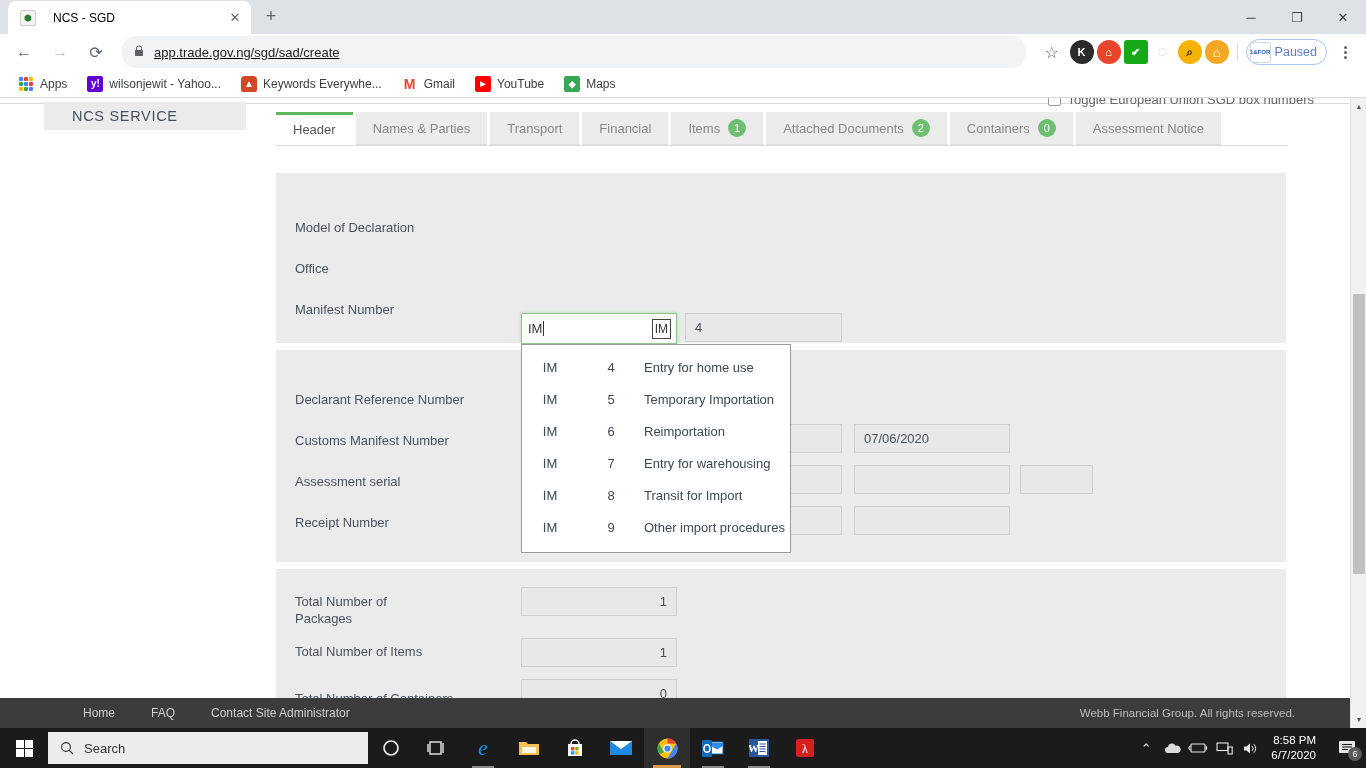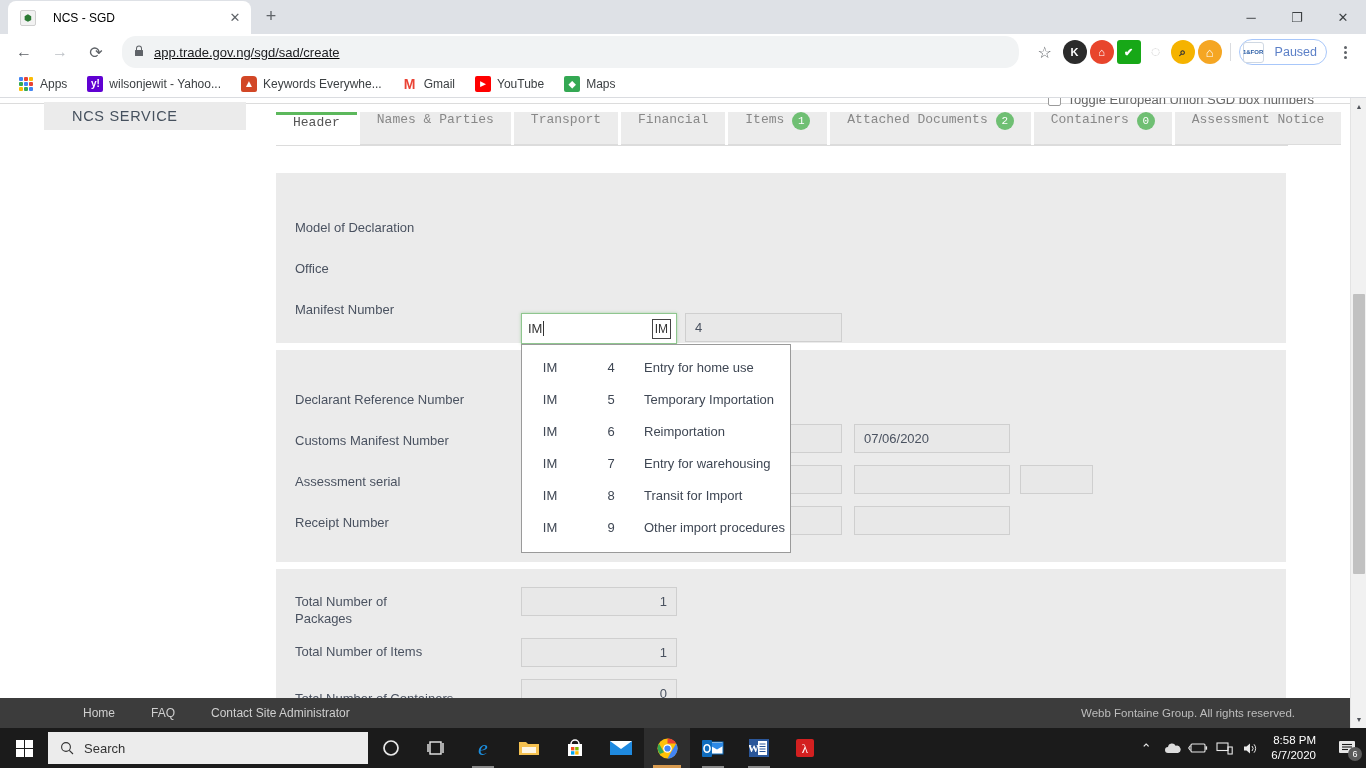--- a/index.html
+++ b/index.html
@@ -71,21 +71,21 @@
   .omnibox-url { font-size: 13px; color: #202124; flex: 1 1 auto; }
   .ext-icons { display: flex; align-items: center; gap: 3px; padding-right: 2px; }
   .ext {
     width: 24px; height: 24px; border-radius: 12px;
     display: flex; align-items: center; justify-content: center;
     font-size: 11px; font-weight: bold; color: #fff;
   }
   .ext-sep { width: 1px; height: 18px; background: #dadce0; margin: 0 5px; }
   .paused-pill {
     height: 26px; border: 1px solid #a8c7fa; border-radius: 13px;
-    display: flex; align-items: center; padding: 0 9px 0 3px; gap: 11px;
+    display: flex; align-items: center; padding: 0 9px 0 3px; gap: 4px;
   }
   .paused-logo {
     width: 21px; height: 21px; border-radius: 3px; background: #fff;
     border: 1px solid #cfd8e3; font-size: 6px; color: #2b5ea7;
     display: flex; align-items: center; justify-content: center;
     font-weight: bold; line-height: 1;
   }
   .paused-text { font-size: 12.5px; color: #5b7fc7; }
   .menu-dots {
     width: 26px; height: 26px; display: flex; flex-direction: column;
@@ -138,24 +138,24 @@
     display: flex; align-items: center; padding-left: 28px;
     font-size: 14.5px; color: #46515e; letter-spacing: 0.7px;
   }
 
   .tabs-row {
     position: absolute; left: 276px; top: 14px;
     width: 1012px; height: 34px; display: flex; align-items: flex-end;
     border-bottom: 1px solid #dcdcdc;
   }
   .ptab {
-    height: 33px; background: #ececec; display: flex; align-items: flex-start;
+    height: 33px; background: #ececec; display: flex; align-items: center;
     justify-content: center; gap: 8px; padding: 0 17px;
     font-size: 13px; color: #888; white-space: nowrap;
-    margin-right: 3px; border-bottom: 1px solid #dcdcdc; font-family: Liberation Mono, monospace;
+    margin-right: 3px; border-bottom: 1px solid #dcdcdc;
   }
   .ptab.active {
     background: #fff; color: #555; border-top: 3px solid #5cb85c;
     border-bottom: 1px solid #fff;
   }
   .ptab-badge {
     width: 18px; height: 18px; border-radius: 9px; background: #6fbf73;
     color: #fff; font-size: 11px; display: flex;
     align-items: center; justify-content: center; flex: 0 0 auto;
   }
@@ -523,21 +523,21 @@
         <span class="dd-c3">Other import procedures</span>
       </div>
     </div>
 
     <div class="page-footer">
       <div class="pf-links">
         <span class="pf-link">Home</span>
         <span class="pf-link">FAQ</span>
         <span class="pf-link">Contact Site Administrator</span>
       </div>
-      <span class="pf-copy">Webb Fontaine Group. All rights reserved.</span>
+      <span class="pf-copy">Webb Financial Group. All rights reserved.</span>
     </div>
 
     <div class="pg-scrollbar">
       <div class="sb-arrow">▲</div>
       <div class="sb-thumb"></div>
       <div class="sb-arrow bottom">▼</div>
     </div>
   </div>
 
   <div id="taskbar">

